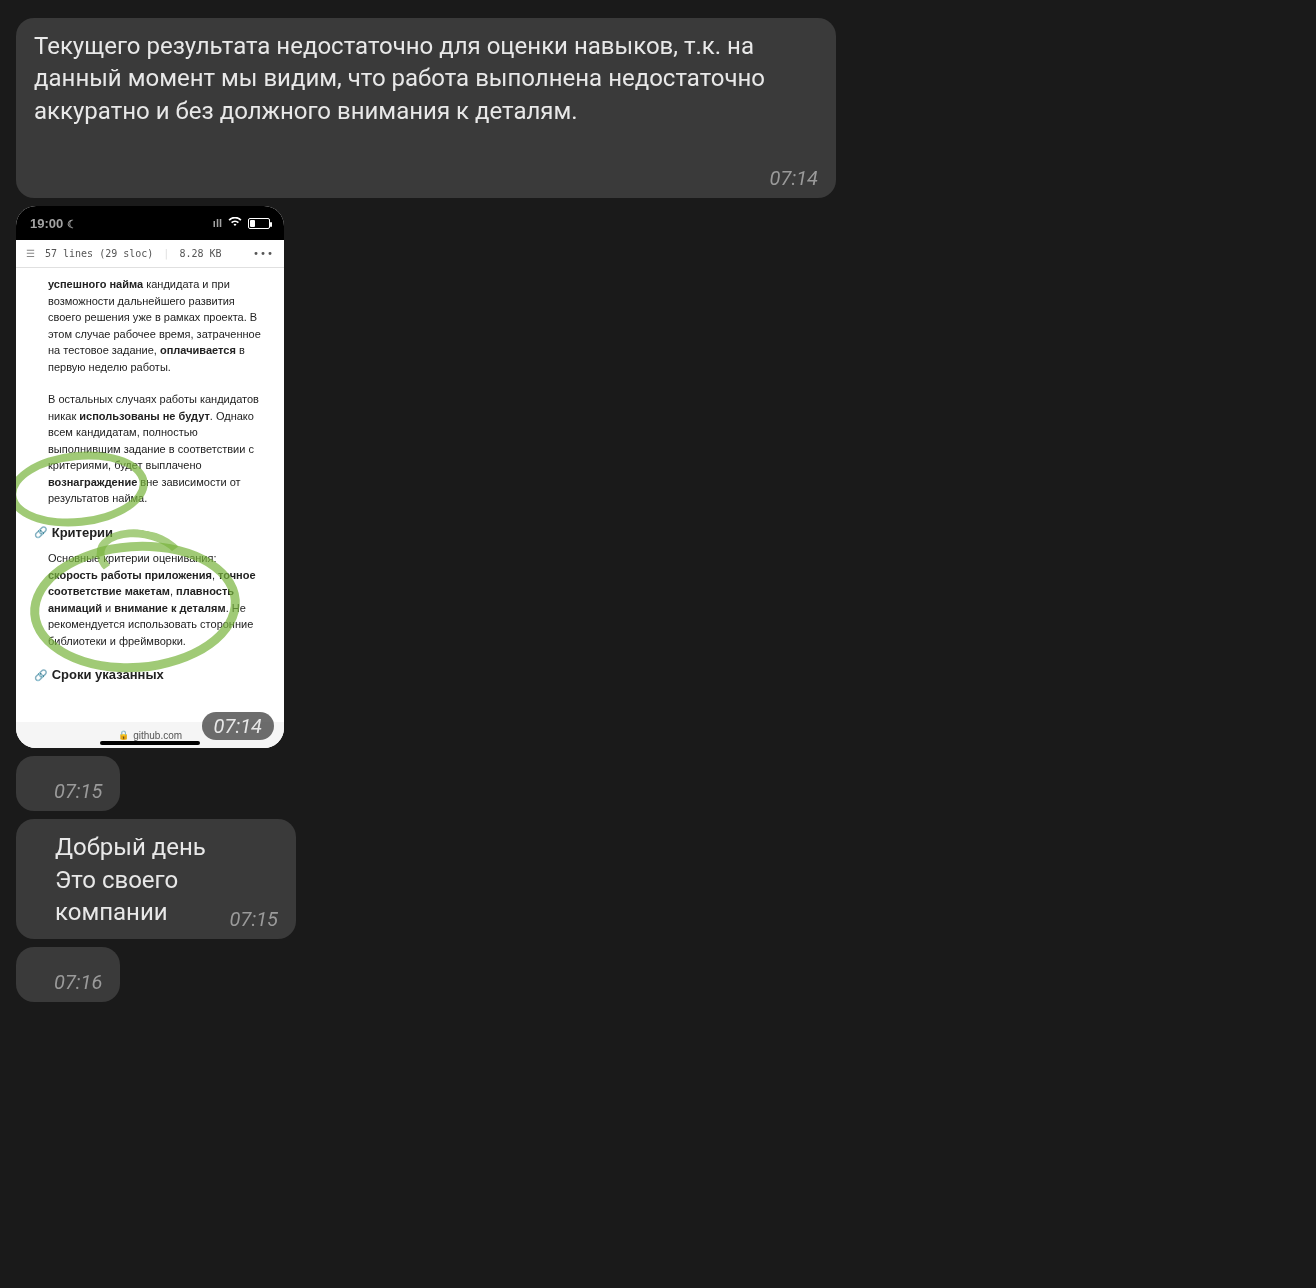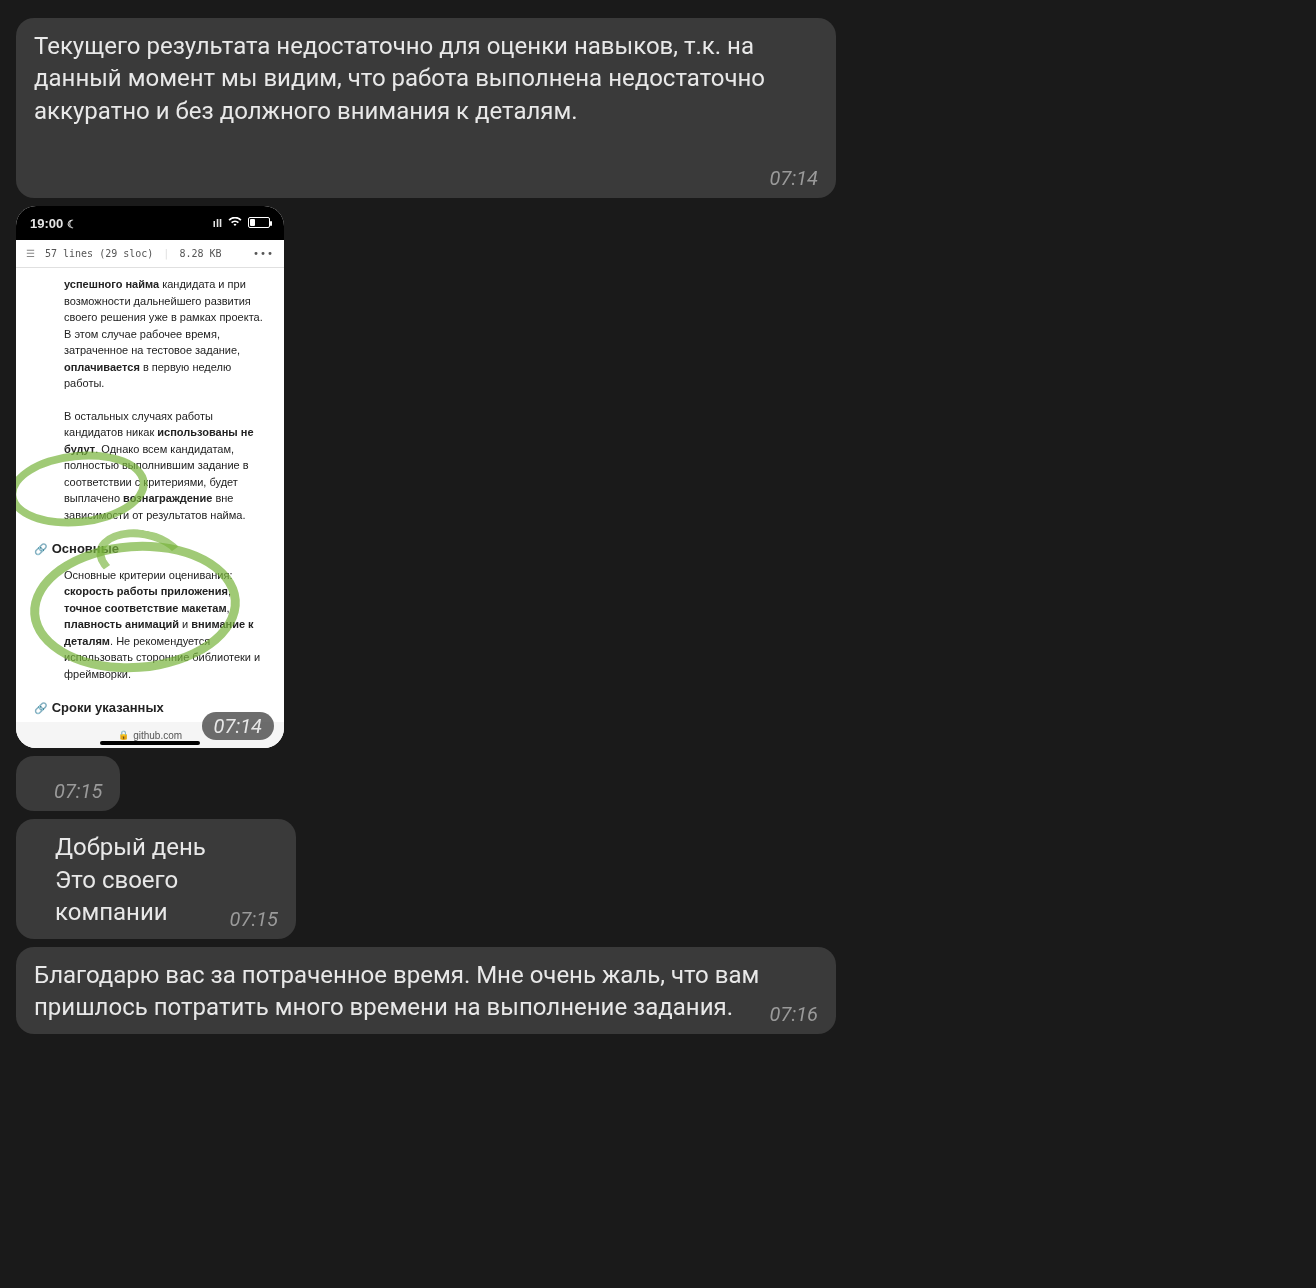--- a/index.html
+++ b/index.html
@@ -63,29 +63,29 @@
     width: 100%;
     height: 100%;
     background: #fff;
     font-family: -apple-system, sans-serif;
     color: #222;
     position: relative;
   }
   .phone-status {
     height: 28px;
     background: #000;
-    color: #e5e5e5;
+    color: #a3a3a3;
     display: flex;
     justify-content: space-between;
     align-items: center;
     padding: 17px 14px;
     font-size: 13px;
     font-weight: 600;
   }
-  .phone-status .right { display: flex; gap: 6px; align-items: flex-start; font-size: 11px; }
+  .phone-status .right { display: flex; gap: 6px; align-items: center; font-size: 11px; }
   .moon { font-size: 11px; }
   .battery {
     width: 22px; height: 11px; border: 1px solid #fff; border-radius: 2px; position: relative;
   }
   .battery::after { content:''; position:absolute; right:-3px; top:3px; width:2px; height:5px; background:#fff; border-radius:1px; }
   .battery::before { content:''; position:absolute; left:1px; top:1px; width:5px; height:7px; background:#fff; border-radius:1px; }
 
   .gh-header {
     height: 28px;
     border-bottom: 1px solid #e0e0e0;
@@ -104,21 +104,21 @@
   .doc-body {
     padding: 8px 20px 0 32px;
     font-size: 11px;
     line-height: 1.5;
     color: #222;
     height: calc(100% - 28px - 28px - 26px);
     overflow: hidden;
     position: relative;
   }
   .doc-body b { font-weight: 700; }
-  .doc-body .para { margin-bottom: 16px; margin-left: 16px; }
+  .doc-body .para { margin-bottom: 16px; }
   .doc-body h4 { font-size: 13px; font-weight: 700; margin: 4px 0 8px 0; display:flex; align-items:center; gap:4px; }
   .doc-body h4 .link-ic { color: #888; font-size: 11px; margin-left: -14px; }
 
   .gh-footer {
     position: absolute;
     bottom: 0; left: 0; right: 0;
     height: 26px;
     background: #f5f5f5;
     display: flex;
     justify-content: center;
@@ -201,21 +201,21 @@
       </div>
       <div class="doc-body">
         <div class="para">
           <b>успешного найма</b><span> кандидата и при возможности дальнейшего развития своего решения уже в рамках проекта. В этом случае рабочее время, затраченное на тестовое задание, </span><b>оплачивается</b><span> в первую неделю работы.</span>
         </div>
         <div class="para">
           <span>В остальных случаях работы кандидатов никак </span><b>использованы не будут</b><span>. Однако всем кандидатам, полностью выполнившим задание в соответствии с критериями, будет выплачено </span><b>вознаграждение</b><span> вне зависимости от результатов найма.</span>
         </div>
         <h4>
             <span class="link-ic">🔗</span>
-            <span>Основные</span>
+            <span>Критерии</span>
           </h4>
         <div class="para">
           <span>Основные критерии оценивания: </span><b>скорость работы приложения</b><span>, </span><b>точное соответствие макетам</b><span>, </span><b>плавность анимаций</b><span> и </span><b>внимание к деталям</b><span>. Не рекомендуется использовать сторонние библиотеки и фреймворки.</span>
         </div>
         <h4>
             <span class="link-ic">🔗</span>
             <span>Сроки указанных</span>
           </h4>
         <div class="circle1"></div>
         <div class="circle2b"></div>
@@ -236,18 +236,17 @@
   </div>
 
   <div class="bubble" style="max-width:280px;padding-left:39px;">
     <span>Добрый день</span><br>
     <span>Это своего компании</span>
     <span class="time">07:15</span>
     <div class="clear"></div>
   </div>
 
   <div class="bubble">
-    <span>Благодарю вас за потраченное время. Мне очень жаль, что вам пришлось потратить много времени на выполнение задания.</span>
     <span class="time">07:16</span>
     <div class="clear"></div>
   </div>
 
 </div>
 
 </body></html>

